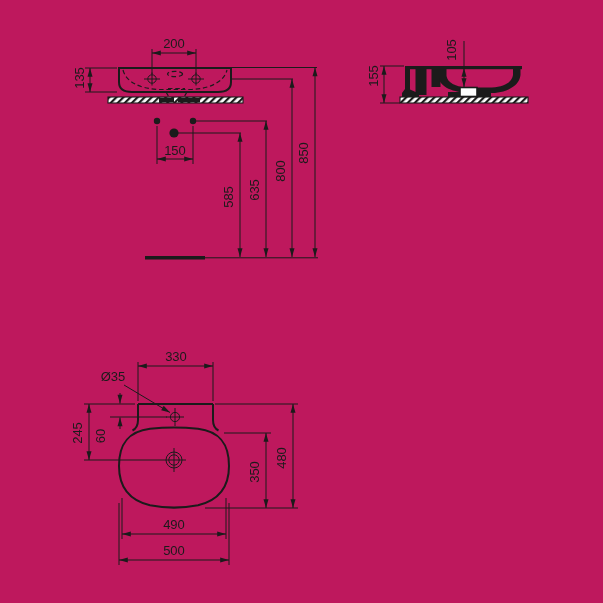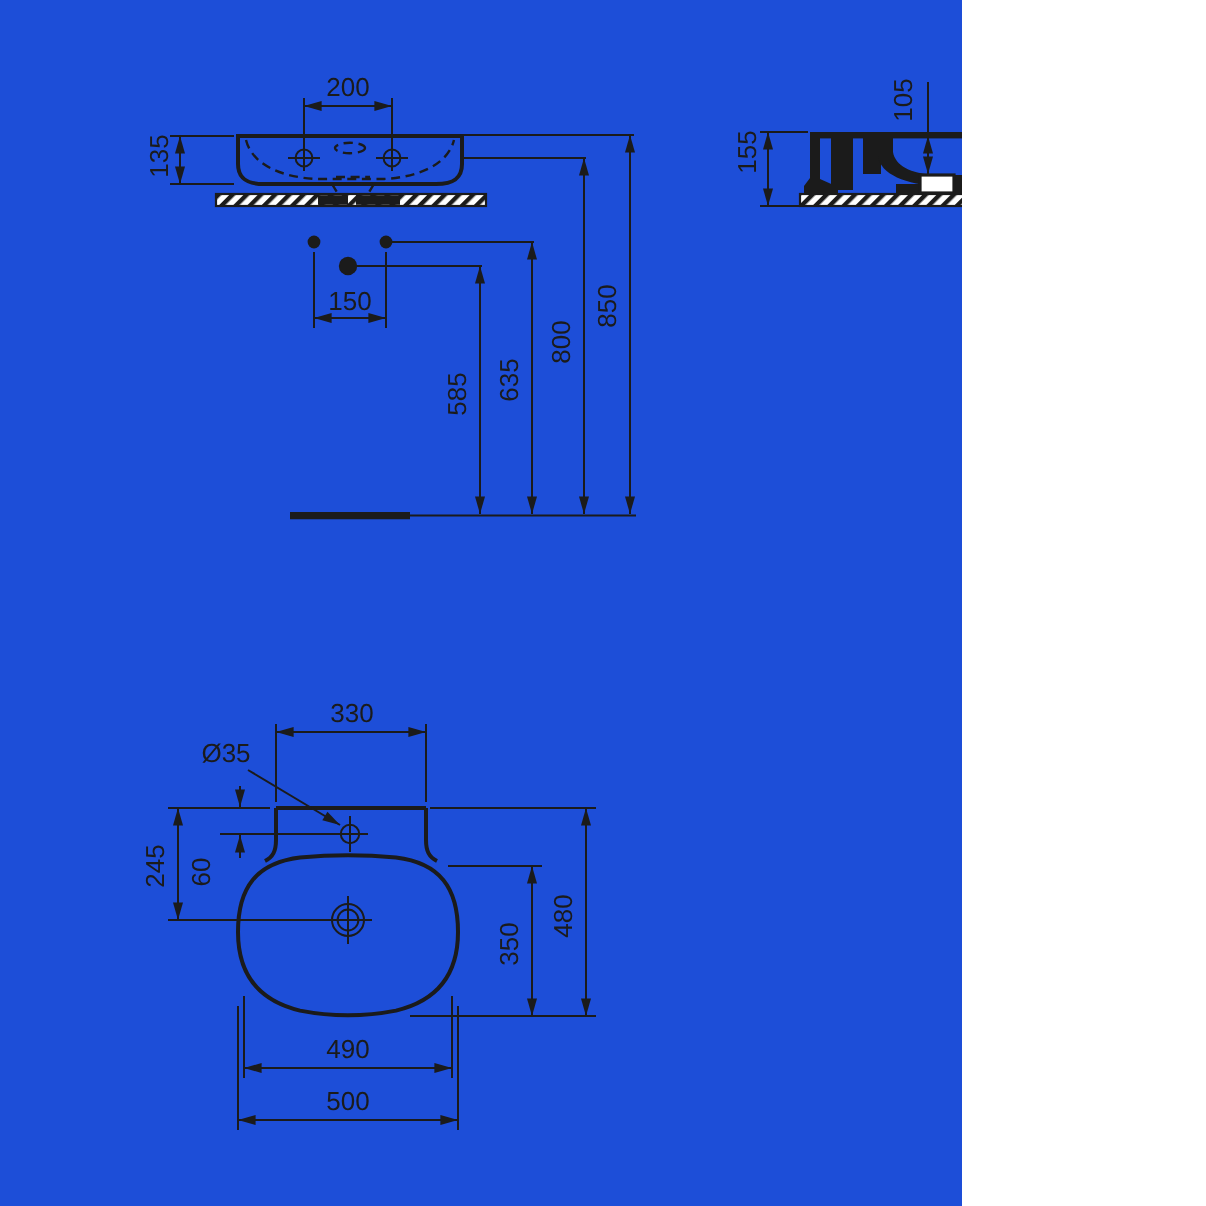--- a/index.html
+++ b/index.html
@@ -1,16 +1,16 @@
 <!DOCTYPE html>
 <html><head>
 <meta charset="utf-8">
 <style>
   html,body{margin:0;padding:0;background:#ffffff;}
-  .page{position:relative;width:481px;height:603px;background:#1d4ed8;overflow:hidden;
+  .page{position:relative;width:603px;height:603px;background:#be185d;overflow:hidden;
         font-family:"Liberation Sans", sans-serif;}
   svg{position:absolute;top:0;left:0;}
   .dim-text{font-family:"Liberation Sans", sans-serif;font-size:13px;fill:#1b1b1b;}
   .outline{stroke:#1b1b1b;fill:none;stroke-width:2;}
   .thin{stroke:#1b1b1b;fill:none;stroke-width:1;}
   .dash{stroke:#1b1b1b;fill:none;stroke-width:1.2;stroke-dasharray:4.5,2.8;}
   .solid{fill:#1b1b1b;stroke:none;}
 </style>
 </head>
 <body>

